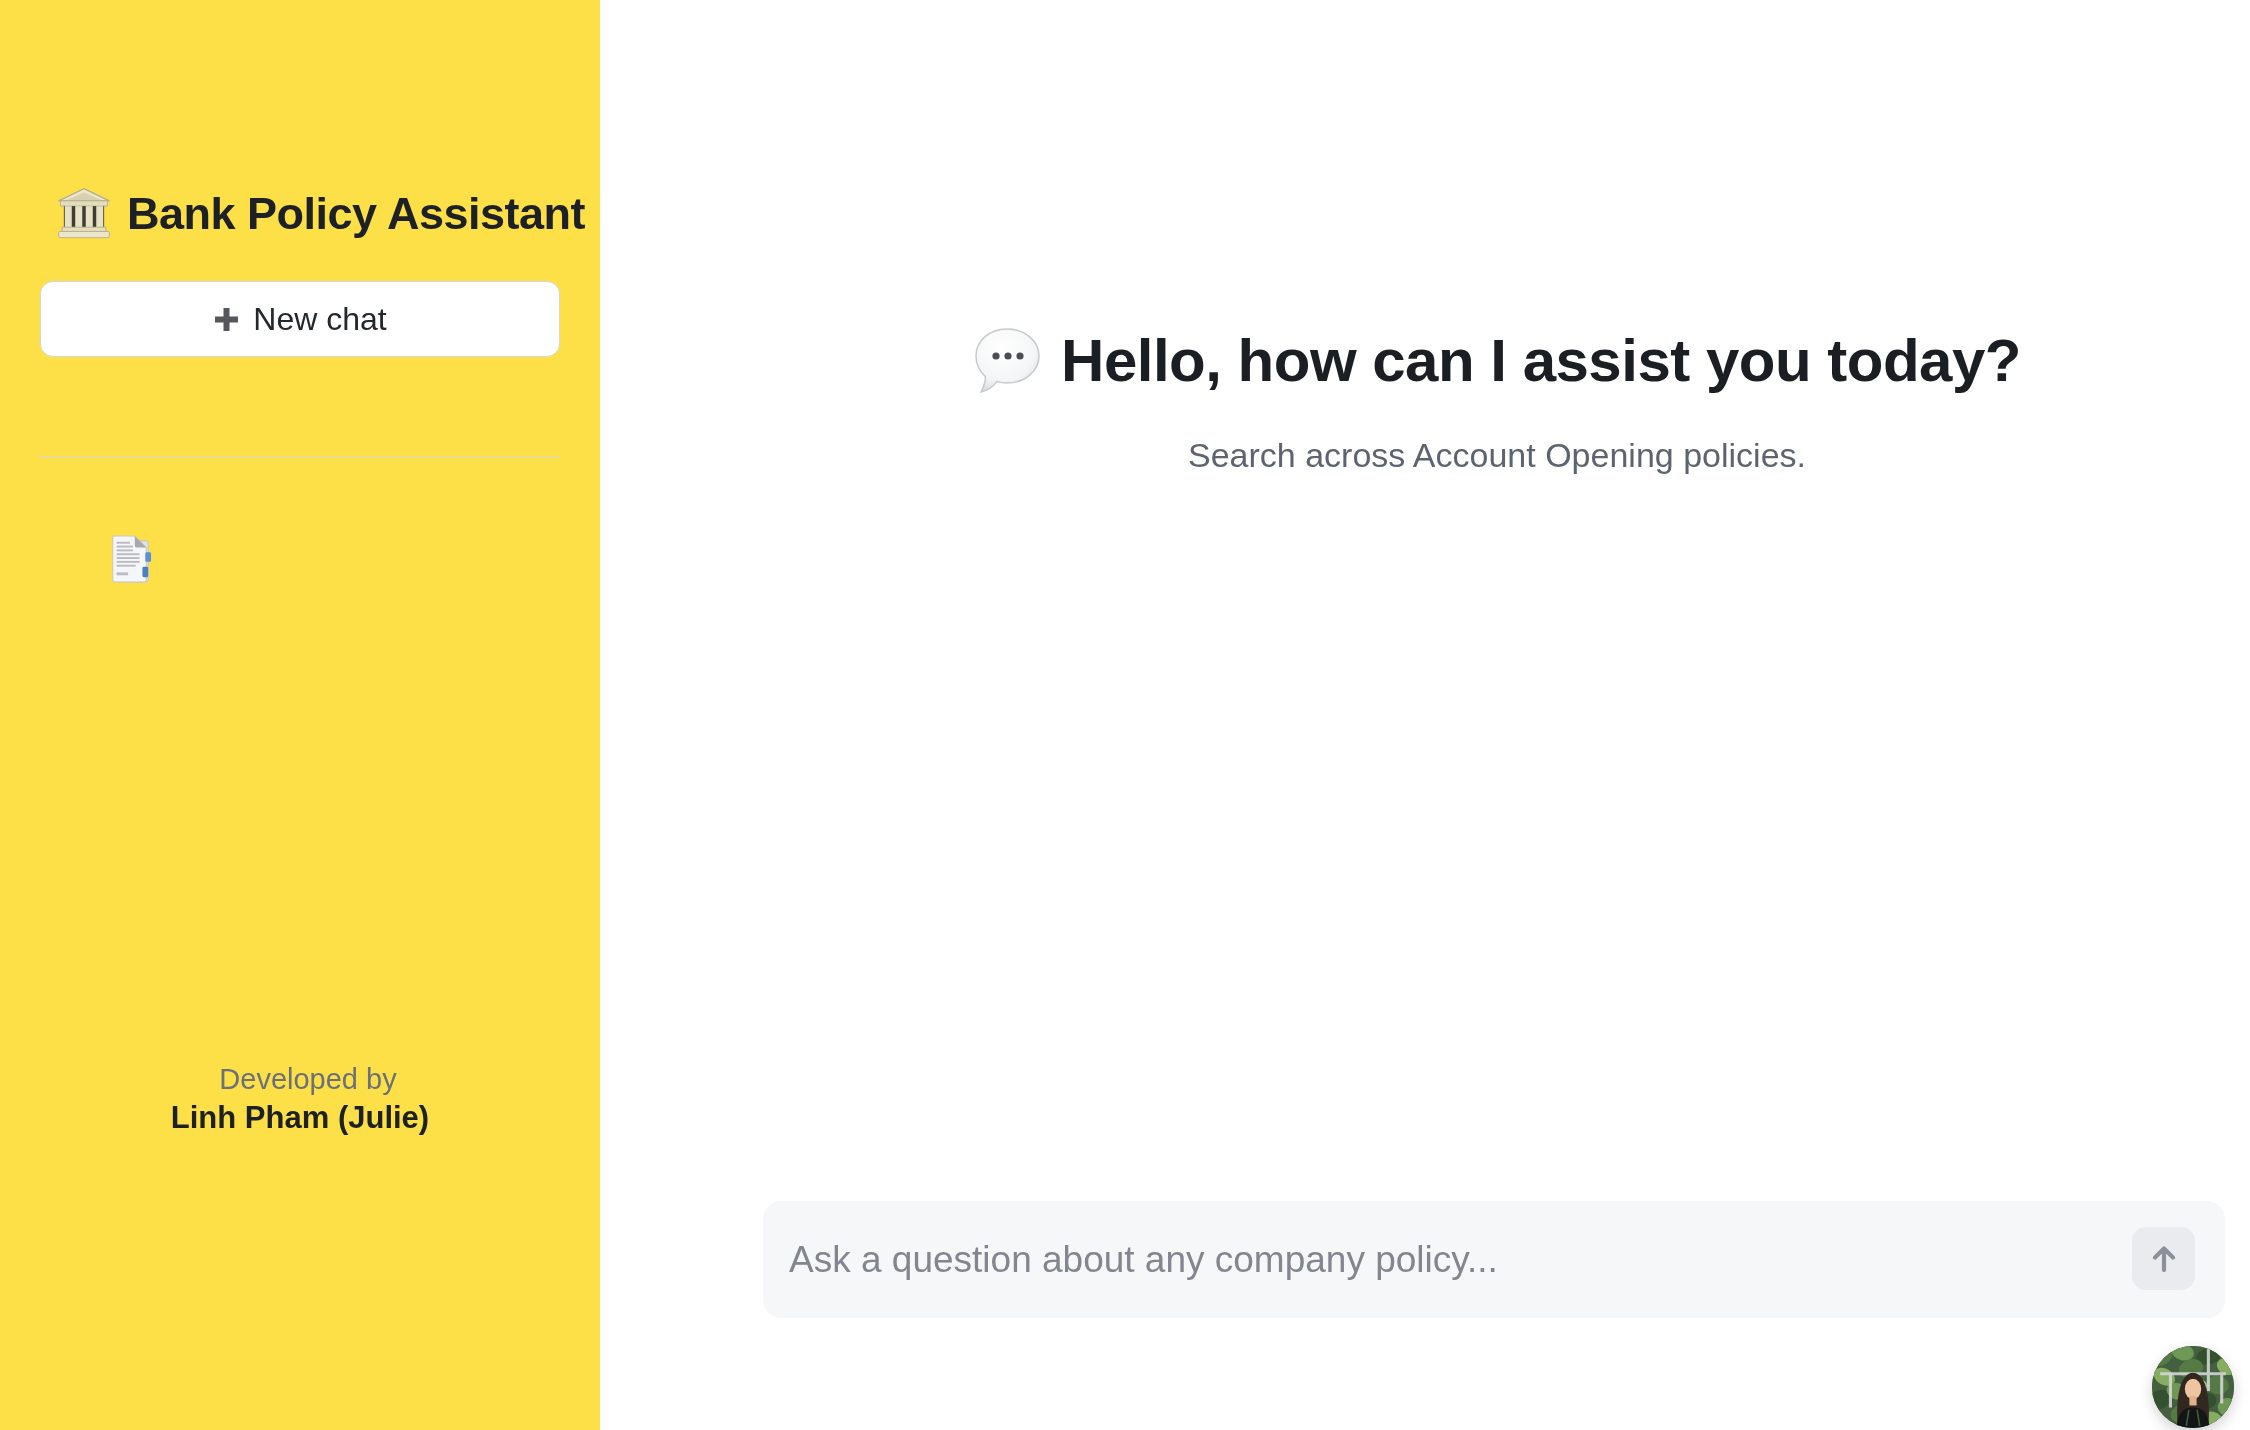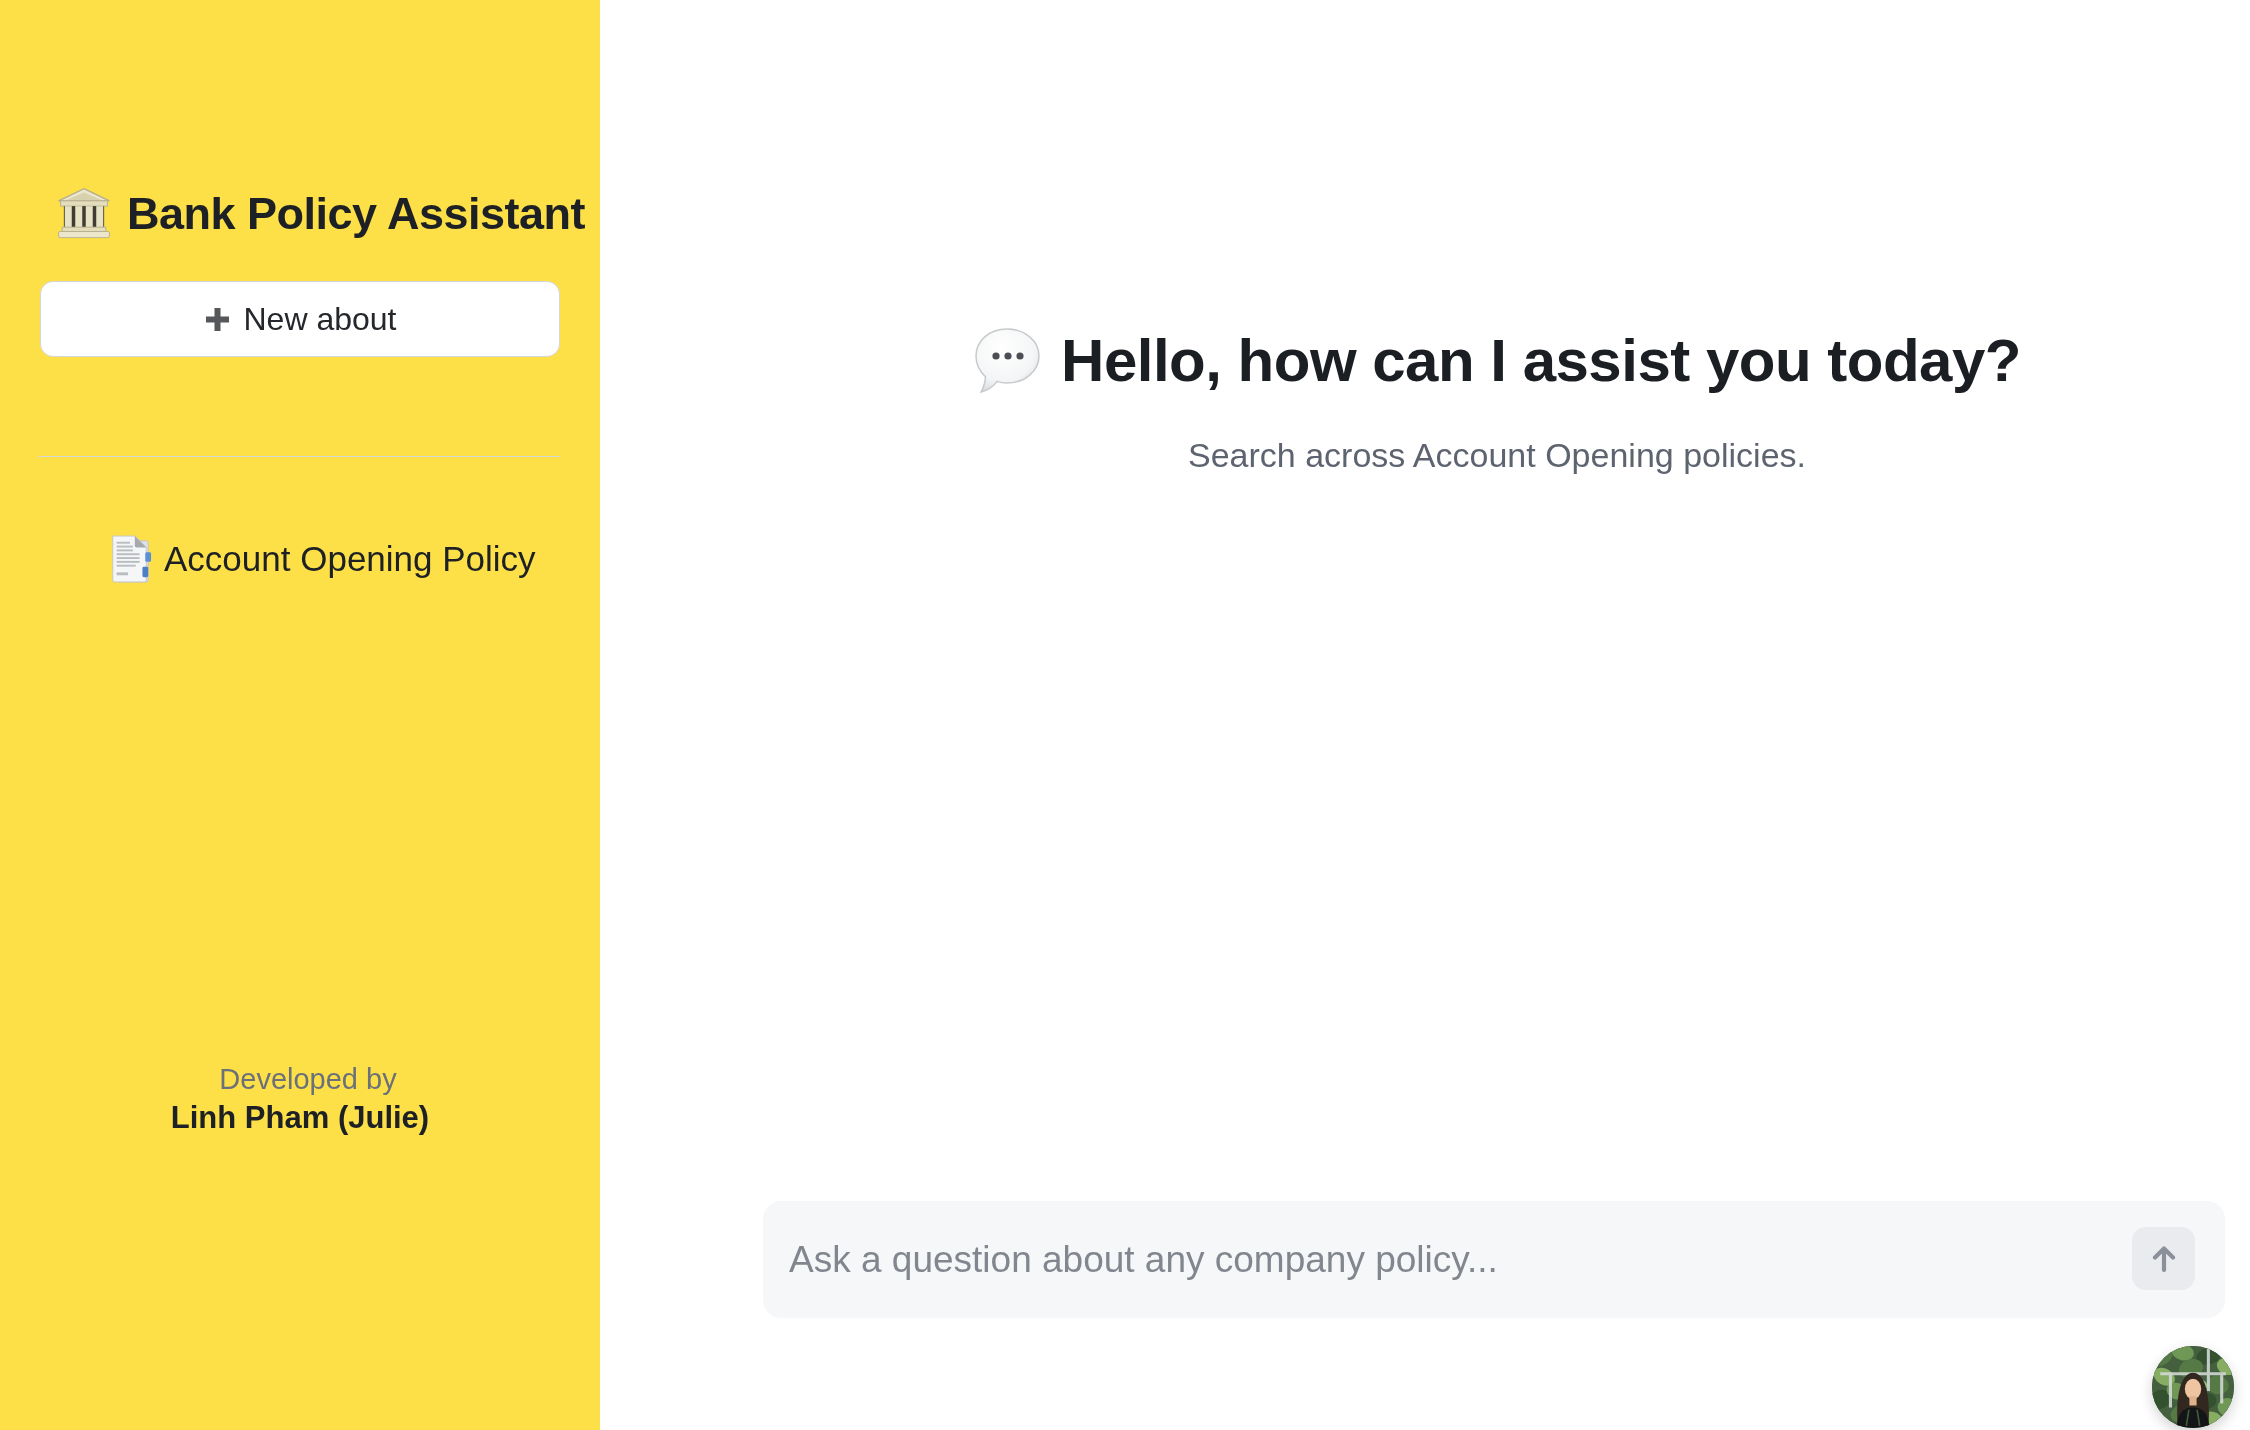--- a/index.html
+++ b/index.html
@@ -102,21 +102,21 @@
         <rect x="7" y="47" width="50" height="5" fill="#e4ddbc" stroke="#b5ad8f" stroke-width="1"></rect>
         <rect x="3" y="52" width="58" height="7" rx="1.5" fill="#ece6cb" stroke="#b5ad8f" stroke-width="1"></rect>
       </svg>
       <span>Bank Policy Assistant</span>
     </h1>
 
     <button class="new-chat">
       <svg class="icon" width="27" height="27" viewBox="0 0 27 27" aria-hidden="true">
         <path d="M13.5 2 V25 M2 13.5 H25" stroke="#55575a" stroke-width="6"></path>
       </svg>
-      <span>New about</span>
+      <span>New chat</span>
     </button>
 
     <hr class="sb-divider">
 
     <div class="policy-item">
       <svg class="icon" width="44" height="54" viewBox="0 0 46 56" aria-hidden="true">
         <rect x="10" y="9" width="32" height="43" rx="2" fill="#dfe1e3" stroke="#c3c5c8" stroke-width="1"></rect>
         <path d="M5 4 h23 l12 12 v34 a2 2 0 0 1 -2 2 H7 a2 2 0 0 1 -2 -2 Z" fill="#f5f6f7" stroke="#c3c5c8" stroke-width="1"></path>
         <path d="M28 4 l12 12 h-10 a2 2 0 0 1 -2 -2 Z" fill="#a6a9ad"></path>
         <g fill="#b9bcc0">
@@ -125,21 +125,20 @@
           <rect x="9" y="18" width="17" height="2"></rect>
           <rect x="9" y="22" width="24" height="2"></rect>
           <rect x="9" y="26" width="24" height="2"></rect>
           <rect x="9" y="30" width="24" height="2"></rect>
           <rect x="9" y="34" width="20" height="2"></rect>
           <rect x="9" y="42" width="12" height="3"></rect>
         </g>
         <rect x="39" y="21" width="6" height="10" rx="1.5" fill="#5b8fd9"></rect>
         <rect x="36" y="36" width="6" height="11" rx="1.5" fill="#4d7fc9"></rect>
       </svg>
-      <span>Account Opening Policy</span>
     </div>
 
     <div class="sb-footer">
       <div class="dev-by">Developed by</div>
       <div class="author">Linh Pham (Julie)</div>
     </div>
   </aside>
 
   <main class="main-col">
 

